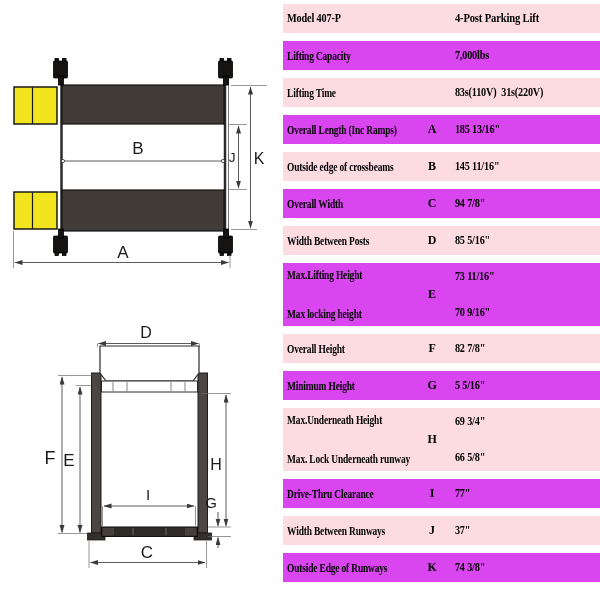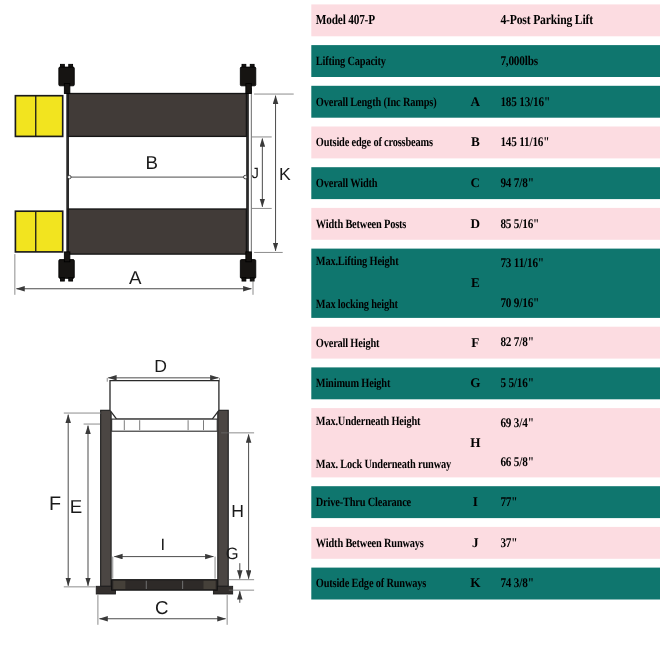--- a/index.html
+++ b/index.html
@@ -8,21 +8,21 @@
     background:#ffffff;font-family:"Liberation Sans",sans-serif;color:#000;
   }
   .diagram-wrap{position:absolute;left:0;top:0;width:283px;height:600px;}
   .spec-table{position:absolute;left:283px;top:4px;width:317px;}
   .row{
     display:grid;grid-template-columns:138px 22px 1fr;
     height:29px;margin-bottom:8px;align-items:center;
     font-weight:bold;font-size:11.5px;letter-spacing:-0.2px;box-sizing:border-box;font-family:Liberation Serif, serif;
   }
   .row.pink{background:#FCDCE1;}
-  .row.white{background:#0f766e;}
+  .row.white{background:#d946ef;}
   .lbl{padding-left:5px;transform:scaleX(0.82);transform-origin:left center;white-space:pre;}
   .ltr{text-align:center;font-size:12px;}
   .val{padding-left:14px;font-size:12px;transform:scaleX(0.85);transform-origin:left center;white-space:pre;}
   .row.header .lbl,.row.header .val{font-size:12.5px;}
   .row.double{height:63px;}
   .row.double .lbl,.row.double .val{
     display:flex;flex-direction:column;justify-content:space-between;
     height:63px;padding-top:6px;padding-bottom:6px;box-sizing:border-box;
   }
   .val-long{font-size:11px;transform:scaleX(0.70);}
@@ -165,20 +165,25 @@
     <div class="ltr"></div>
     <div class="val">4-Post Parking Lift</div>
   </div>
 
   <div class="row white">
     <div class="lbl">Lifting Capacity</div>
     <div class="ltr"></div>
     <div class="val">7,000lbs</div>
   </div>
 
+  <div class="row pink">
+    <div class="lbl">Lifting Time</div>
+    <div class="ltr"></div>
+    <div class="val">83s(110V)  31s(220V)</div>
+  </div>
 
   <div class="row white">
     <div class="lbl">Overall Length (Inc Ramps)</div>
     <div class="ltr">A</div>
     <div class="val">185 13/16"</div>
   </div>
 
   <div class="row pink">
     <div class="lbl">Outside edge of crossbeams</div>
     <div class="ltr">B</div>

